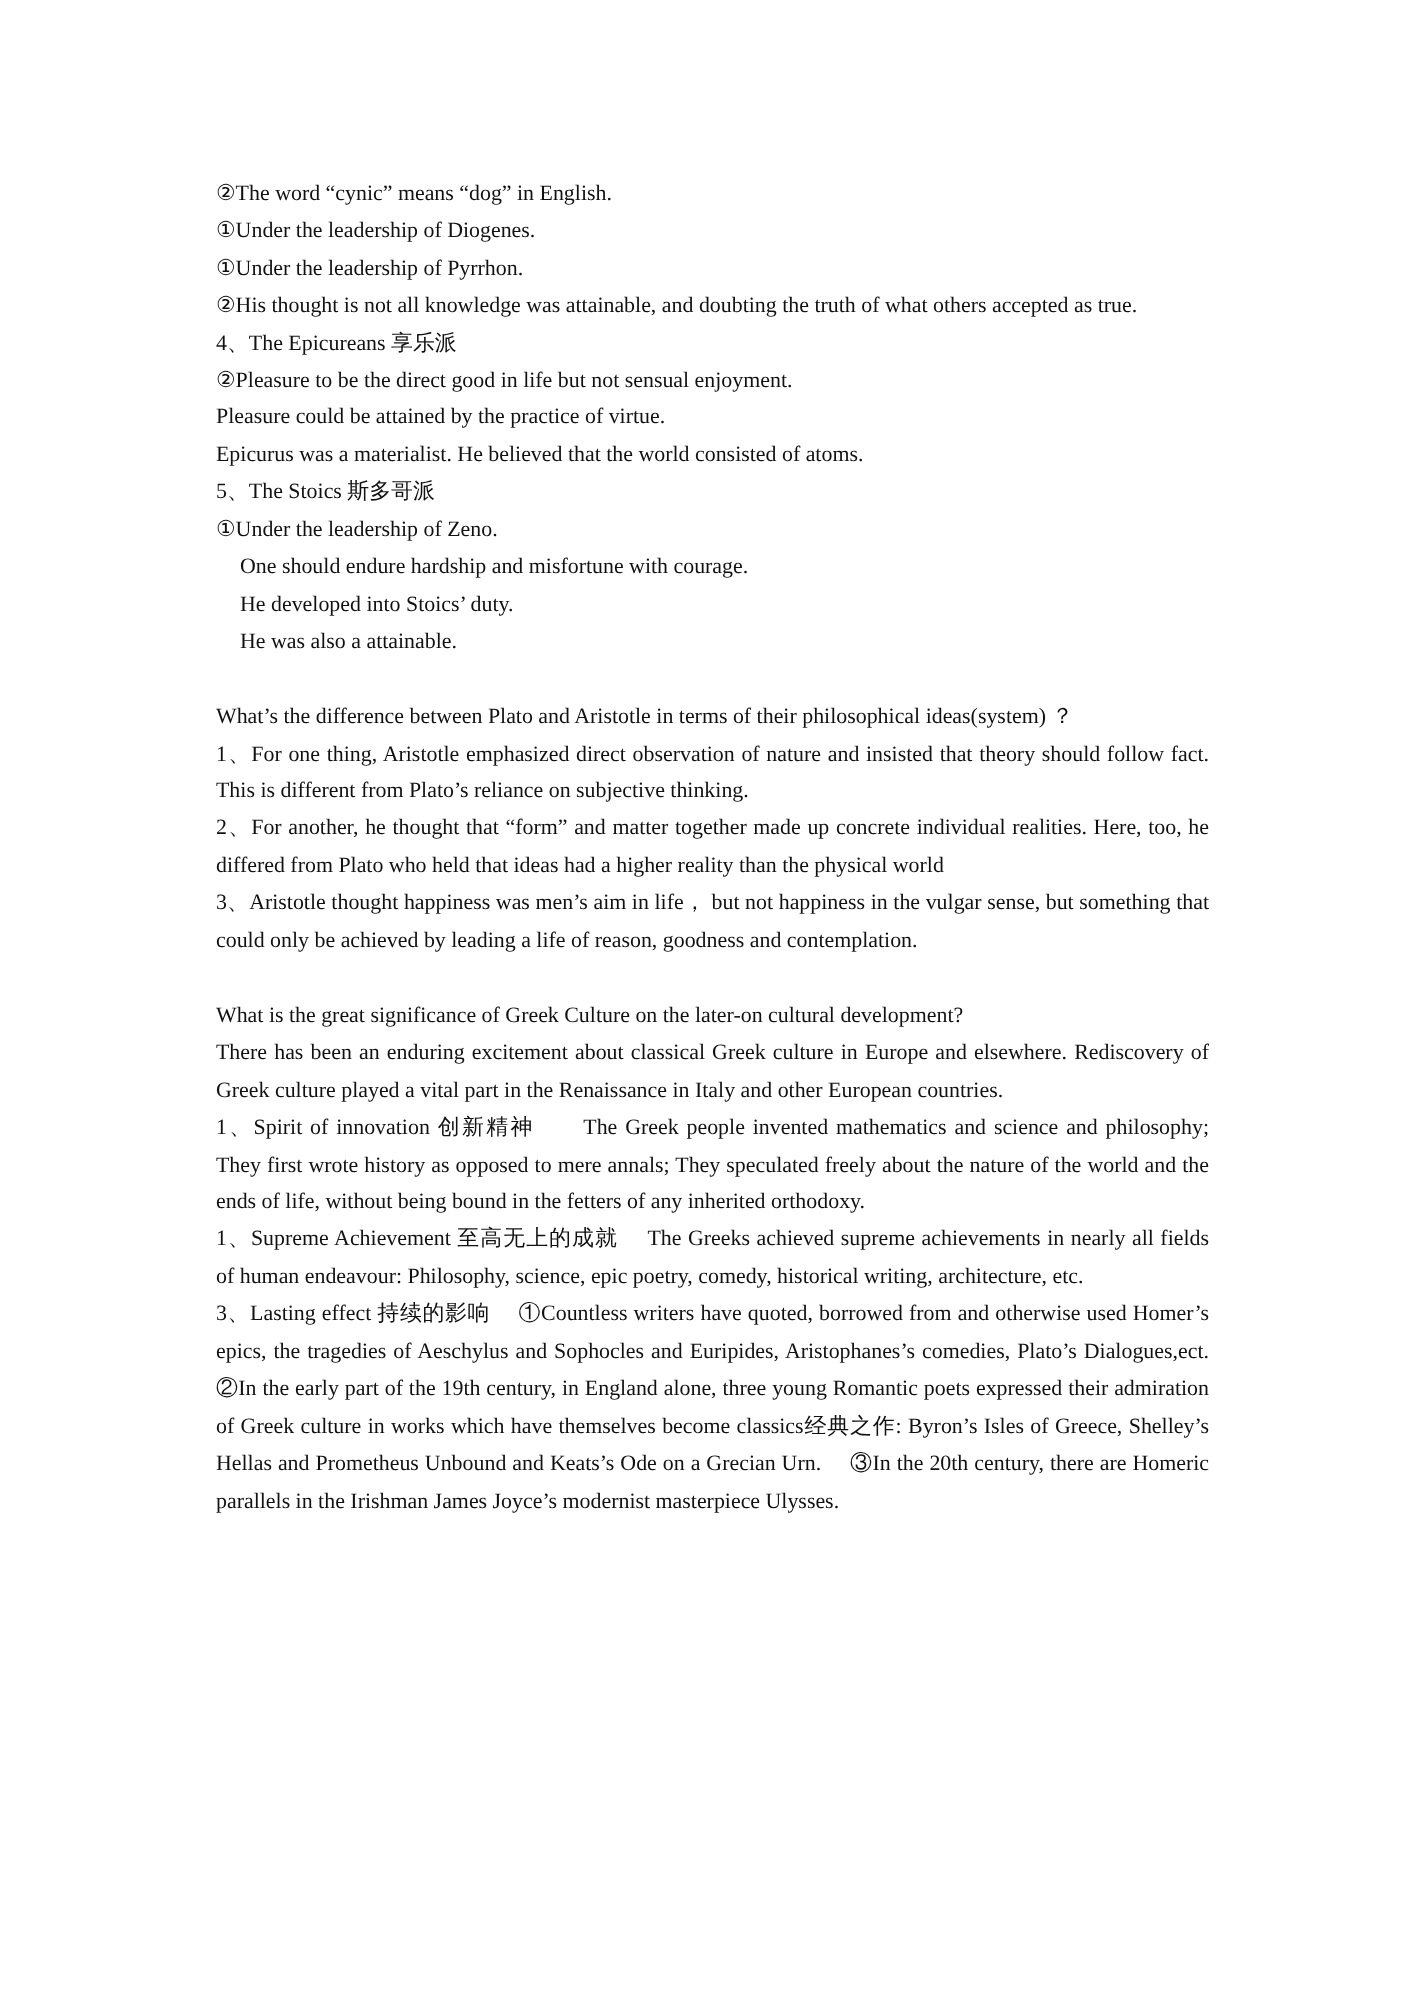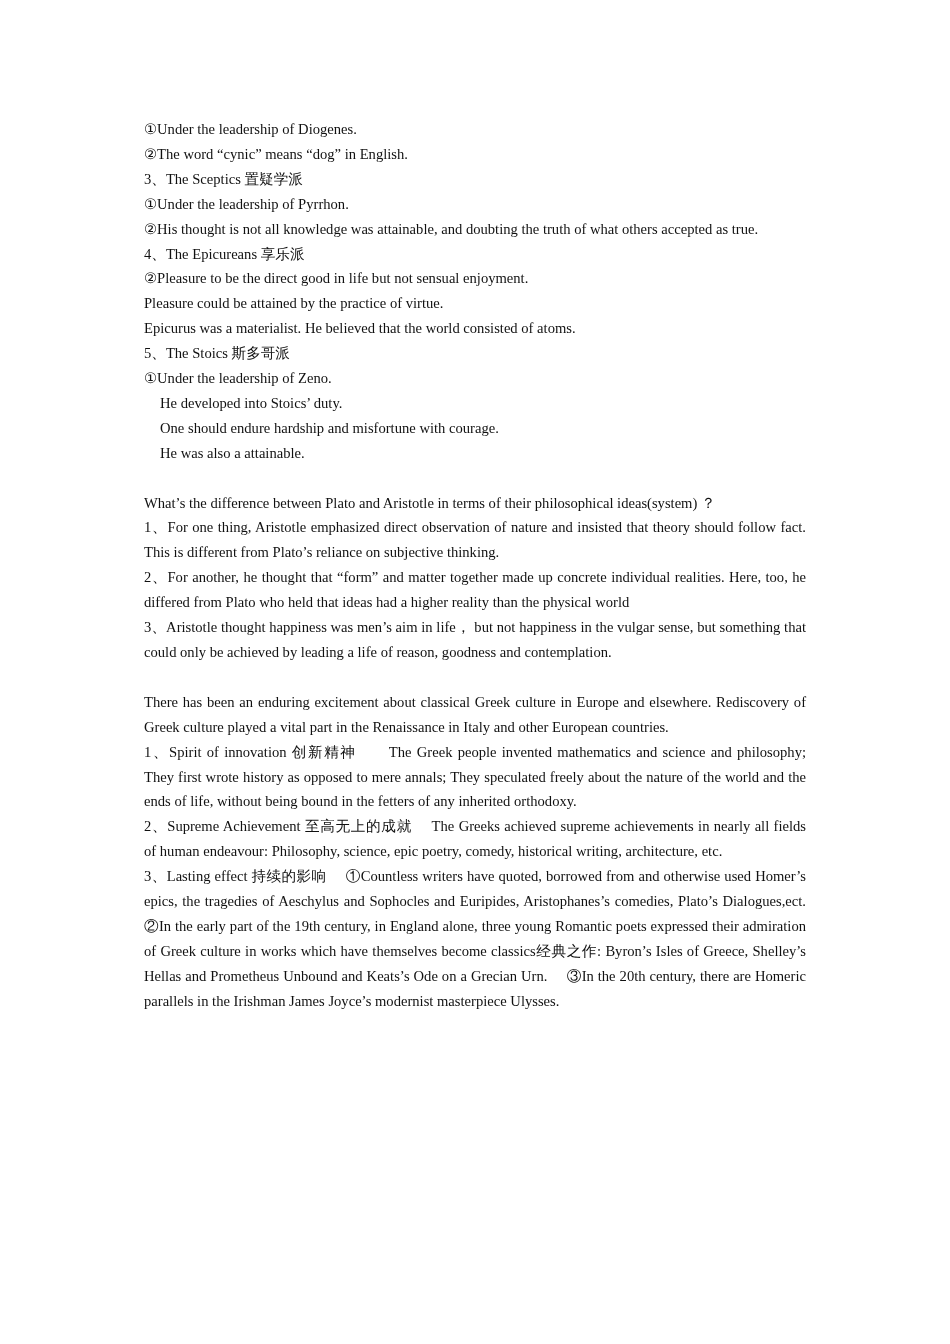--- a/index.html
+++ b/index.html
@@ -40,56 +40,56 @@
       display: block;
       height: 24.9px;
     }
   </style>
 </head>
 <body>
 
 <div class="page">
 
   <div>
+    <span class="line">②The word “cynic” means “dog” in English.</span>
     <span class="line">①Under the leadership of Diogenes.</span>
-    <span class="line">②The word “cynic” means “dog” in English.</span>
   </div>
 
   <div>
-    <span class="line">3、The Sceptics 置疑学派</span>
     <span class="line">①Under the leadership of Pyrrhon.</span>
     <span class="para">②His thought is not all knowledge was attainable, and doubting the truth of what others accepted as true.</span>
   </div>
 
   <div>
     <span class="line">4、The Epicureans 享乐派</span>
     <span class="line">②Pleasure to be the direct good in life but not sensual enjoyment.</span>
     <span class="line">Pleasure could be attained by the practice of virtue.</span>
     <span class="line">Epicurus was a materialist. He believed that the world consisted of atoms.</span>
   </div>
 
   <div>
     <span class="line">5、The Stoics 斯多哥派</span>
     <span class="line">①Under the leadership of Zeno.</span>
+    <span class="line indent">One should endure hardship and misfortune with courage.</span>
     <span class="line indent">He developed into Stoics’ duty.</span>
-    <span class="line indent">One should endure hardship and misfortune with courage.</span>
     <span class="line indent">He was also a attainable.</span>
   </div>
 
   <span class="blank"></span>
 
   <div>
     <span class="line">What’s the difference between Plato and Aristotle in terms of their philosophical ideas(system) ？</span>
     <span class="para">1、For one thing, Aristotle emphasized direct observation of nature and insisted that theory should follow fact. This is different from Plato’s reliance on subjective thinking.</span>
     <span class="para">2、For another, he thought that “form” and matter together made up concrete individual realities. Here, too, he differed from Plato who held that ideas had a higher reality than the physical world</span>
     <span class="para">3、Aristotle thought happiness was men’s aim in life，  but not happiness in the vulgar sense, but something that could only be achieved by leading a life of reason, goodness and contemplation.</span>
   </div>
 
   <span class="blank"></span>
 
   <div>
+    <span class="line">What is the great significance of Greek Culture on the later-on cultural development?</span>
     <span class="para">There has been an enduring excitement about classical Greek culture in Europe and elsewhere. Rediscovery of Greek culture played a vital part in the Renaissance in Italy and other European countries.</span>
     <span class="para">1、Spirit of innovation 创新精神　　The Greek people invented mathematics and science and philosophy; They first wrote history as opposed to mere annals; They speculated freely about the nature of the world and the ends of life, without being bound in the fetters of any inherited orthodoxy.</span>
-    <span class="para">2、Supreme Achievement 至高无上的成就　 The Greeks achieved supreme achievements in nearly all fields of human endeavour: Philosophy, science, epic poetry, comedy, historical writing, architecture, etc.</span>
+    <span class="para">1、Supreme Achievement 至高无上的成就　 The Greeks achieved supreme achievements in nearly all fields of human endeavour: Philosophy, science, epic poetry, comedy, historical writing, architecture, etc.</span>
     <span class="para">3、Lasting effect 持续的影响　 ①Countless writers have quoted, borrowed from and otherwise used Homer’s epics, the tragedies of Aeschylus and Sophocles and Euripides, Aristophanes’s comedies, Plato’s Dialogues,ect.　 ②In the early part of the 19th century, in England alone, three young Romantic poets expressed their admiration of Greek culture in works which have themselves become classics经典之作: Byron’s Isles of Greece, Shelley’s Hellas and Prometheus Unbound and Keats’s Ode on a Grecian Urn.　 ③In the 20th century, there are Homeric parallels in the Irishman James Joyce’s modernist masterpiece Ulysses.</span>
   </div>
 
 </div>
 
 </body></html>

